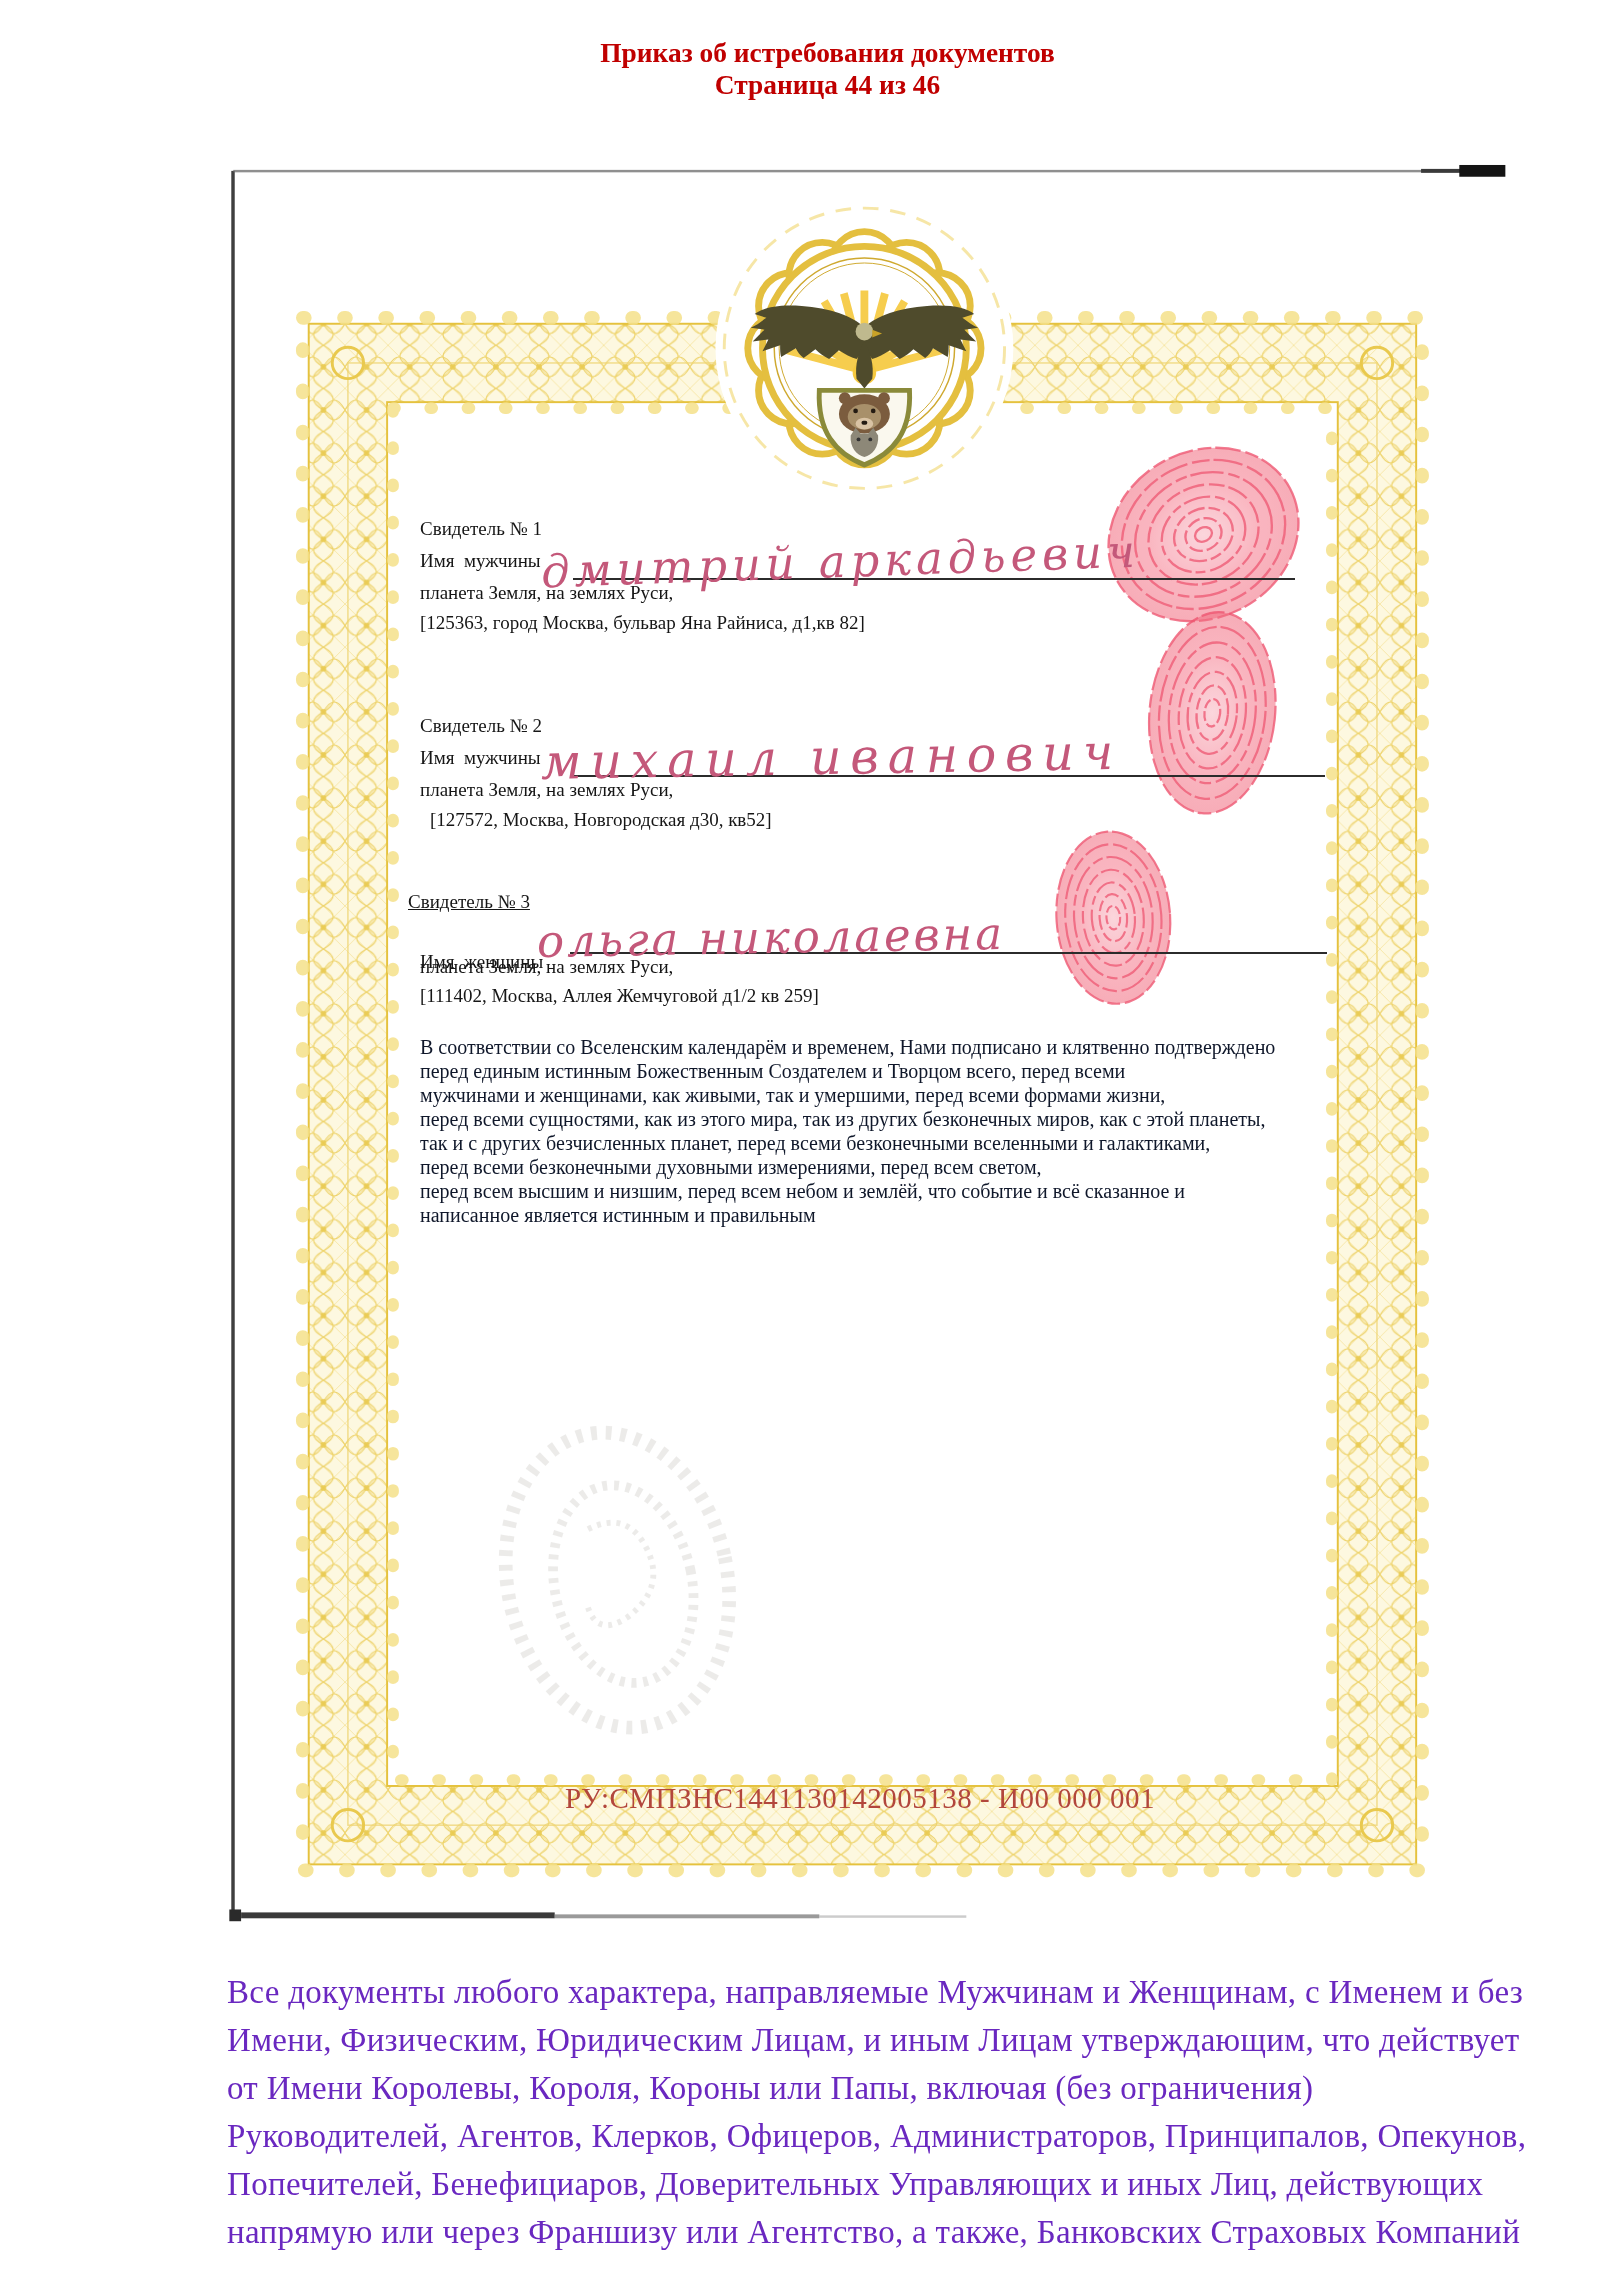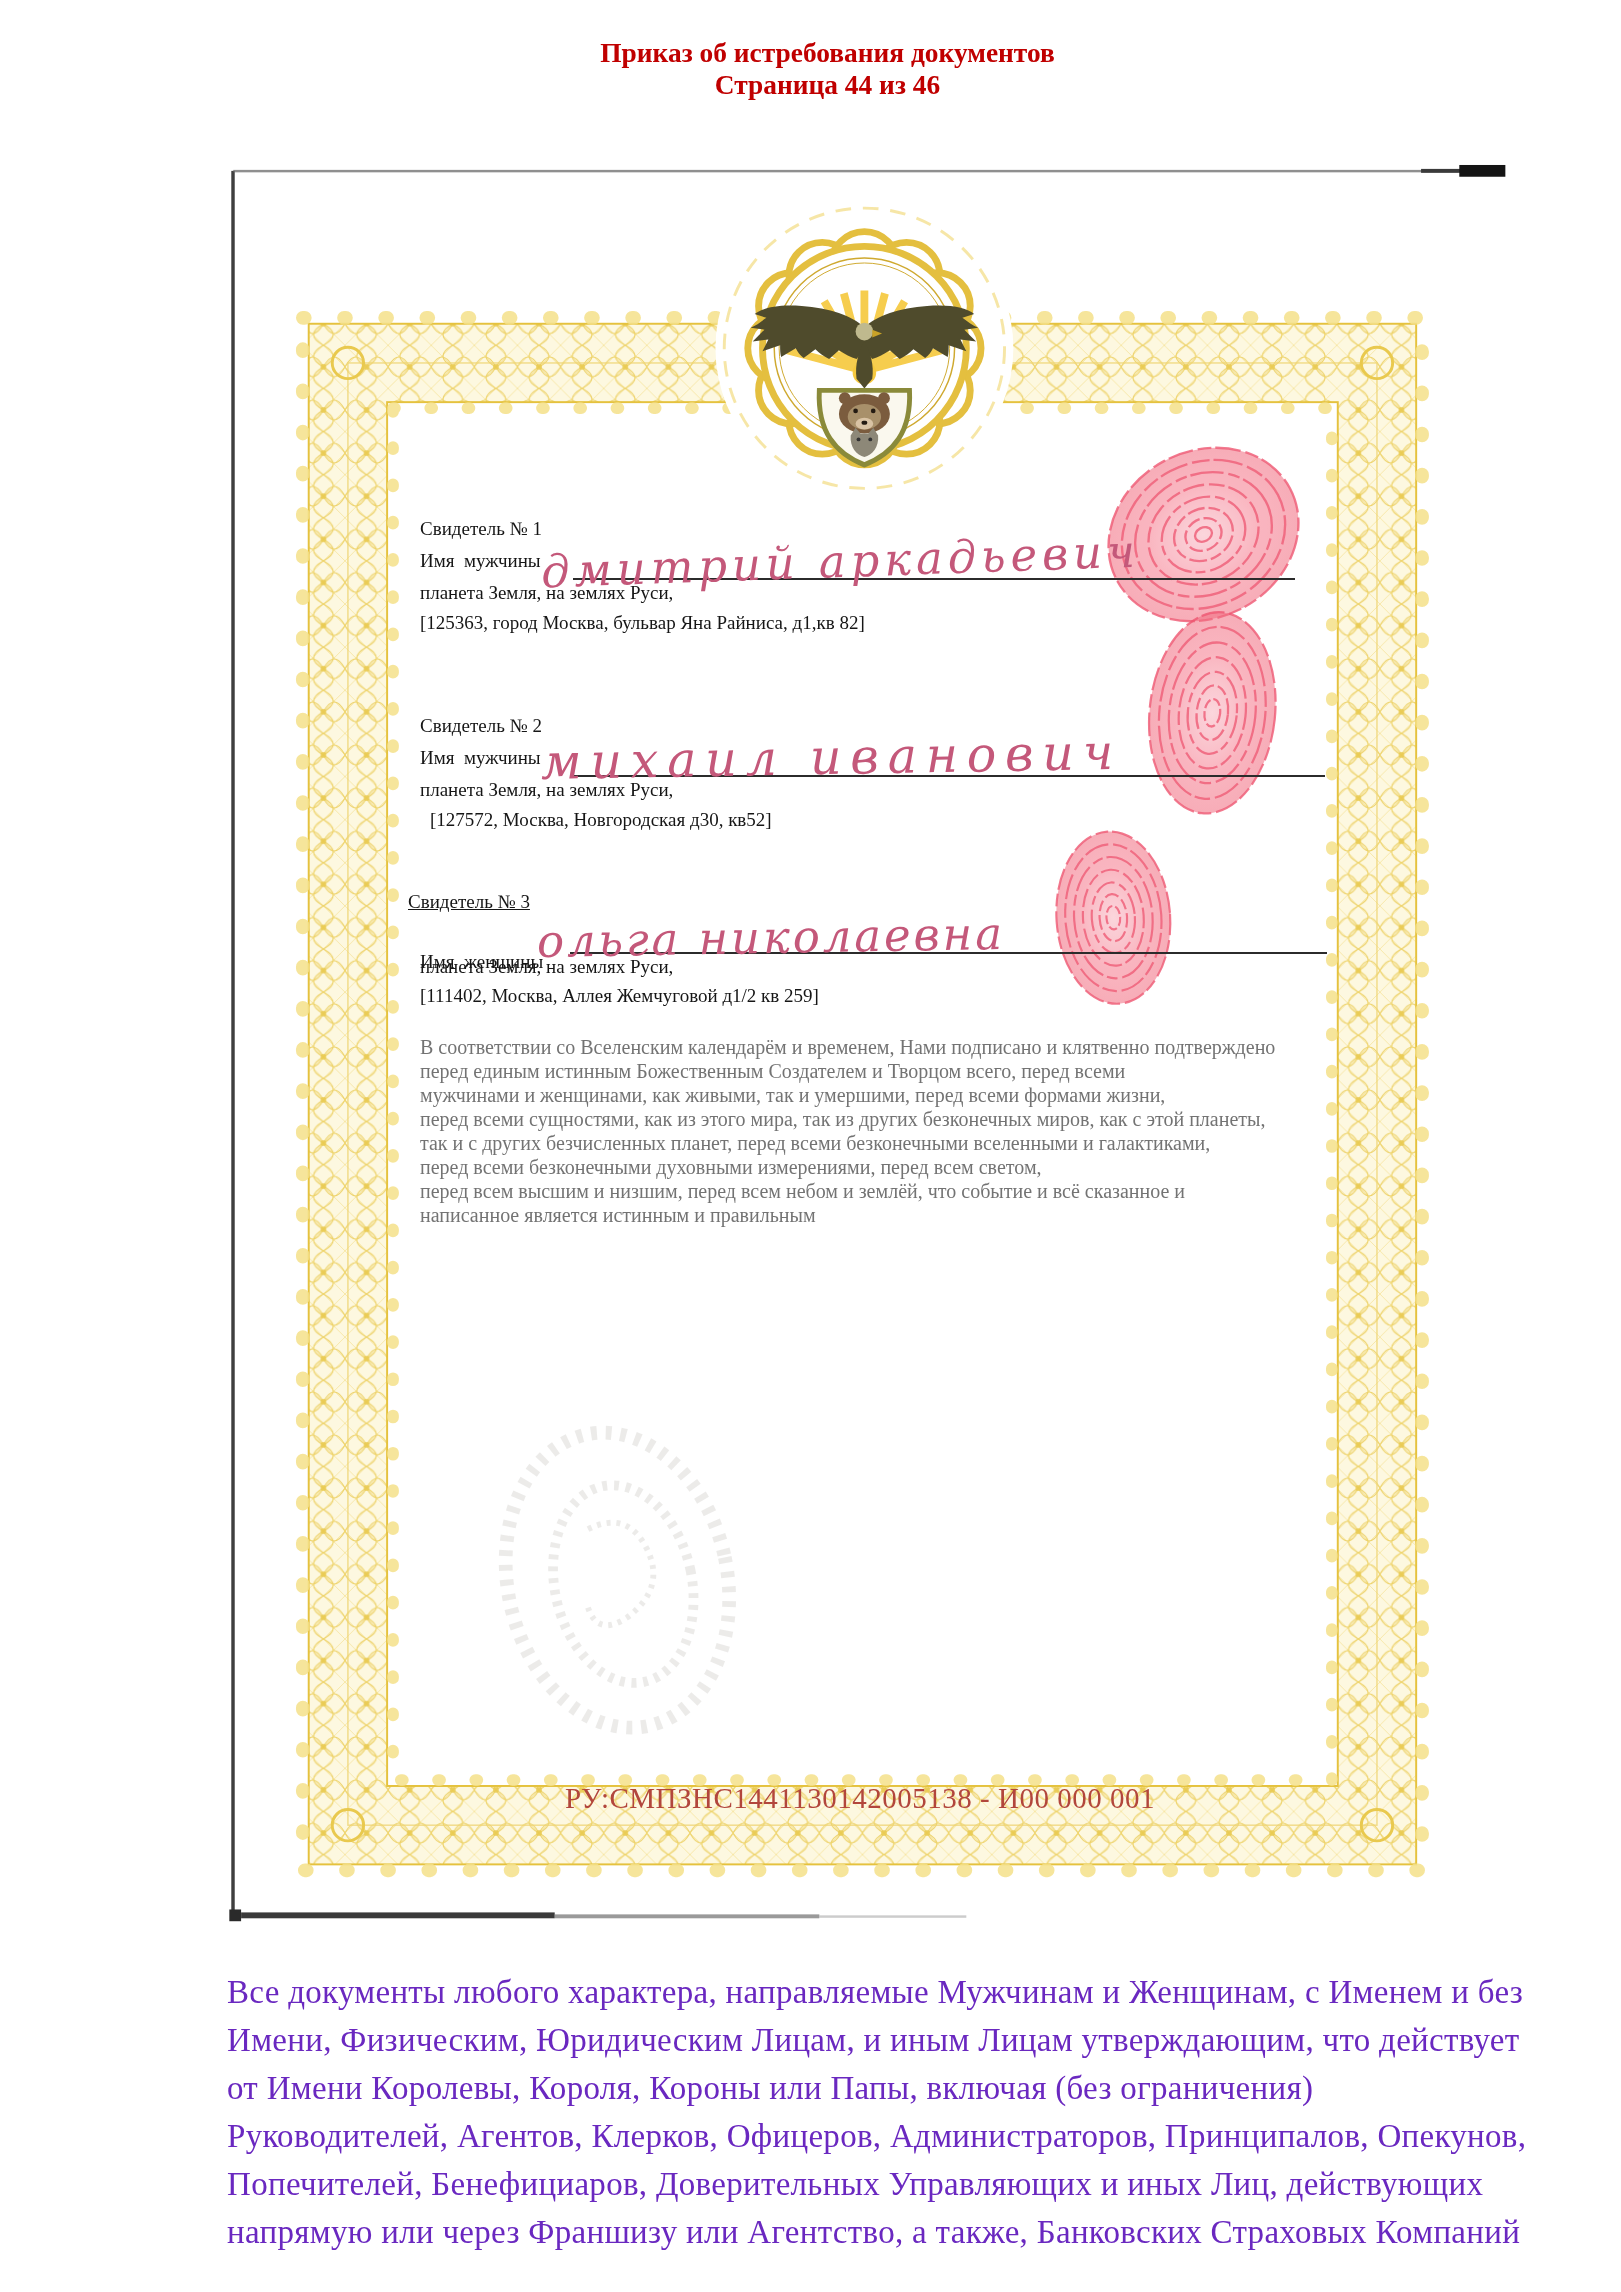--- a/index.html
+++ b/index.html
@@ -11,21 +11,21 @@
                  font-weight:bold;font-size:27.4px;line-height:32px;padding-left:34px;box-sizing:border-box;}
   
   .deco{left:0;top:0;width:1621px;height:2293px;pointer-events:none;}
   
   .wit-line{color:#161616;font-size:19px;white-space:pre;}
   .sig-line{height:2px;background:#2b2b2b;}
   .handwriting{color:#c4587a;font-style:italic;font-family:"DejaVu Serif",serif;white-space:pre;}
   .hw1{left:541px;top:535px;font-size:45px;letter-spacing:4.9px;transform:rotate(-2deg);}
   .hw2{left:541px;top:729px;font-size:49px;letter-spacing:8.8px;transform:rotate(-1deg);}
   .hw3{left:537px;top:911px;font-size:45px;letter-spacing:2.9px;transform:rotate(-1deg);}
-  .oath{left:420px;top:1035px;width:941px;color:#737373;font-size:20px;line-height:24px;white-space:pre;}
+  .oath{left:420px;top:1035px;width:941px;color:#0f172a;font-size:20px;line-height:24px;white-space:pre;}
   .registry{left:419px;top:1762px;width:882px;text-align:center;color:#b2463c;
             font-size:29px;letter-spacing:0.5px;white-space:pre;margin-top:20px;}
   .footer-par{left:227px;top:1968px;width:1313px;color:#6a28c0;font-size:33px;
               line-height:48px;letter-spacing:0.3px;white-space:pre;}
 </style>
 </head>
 <body>
 
 <div class="page">
 

